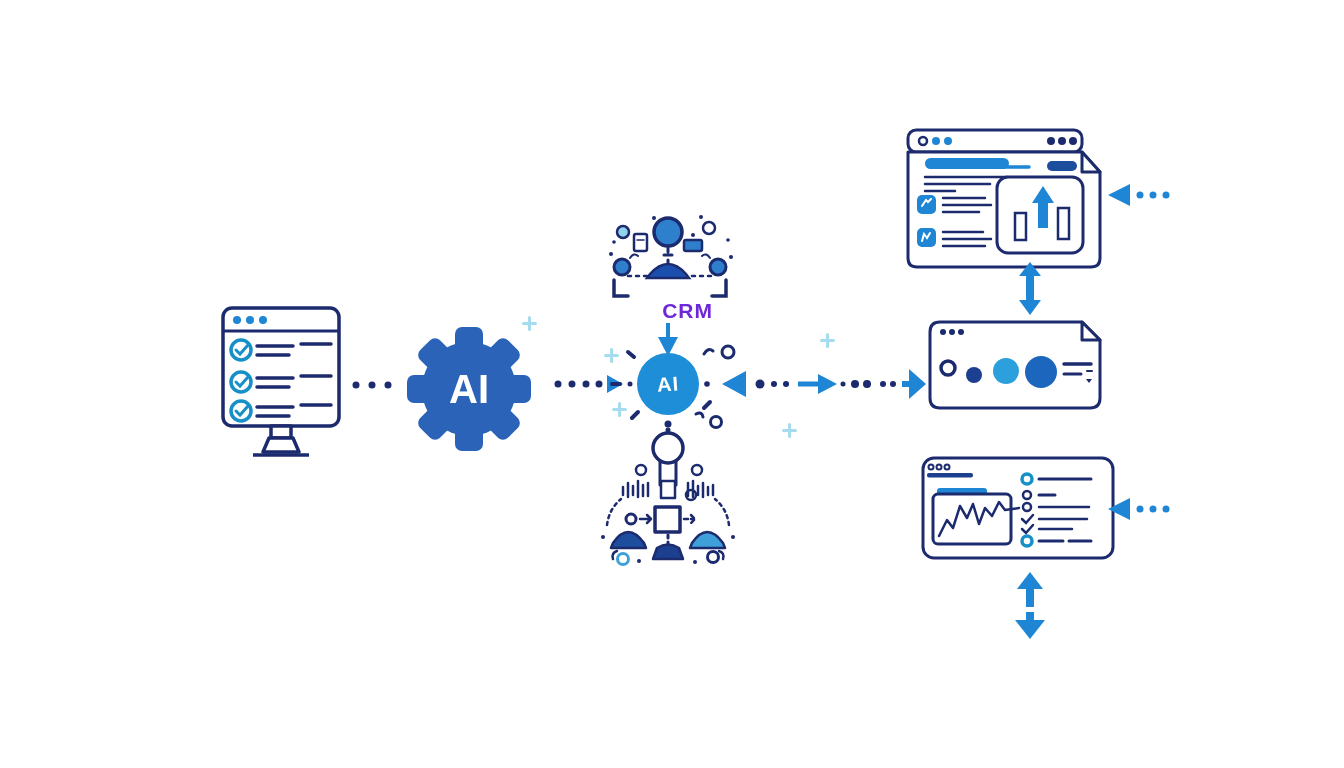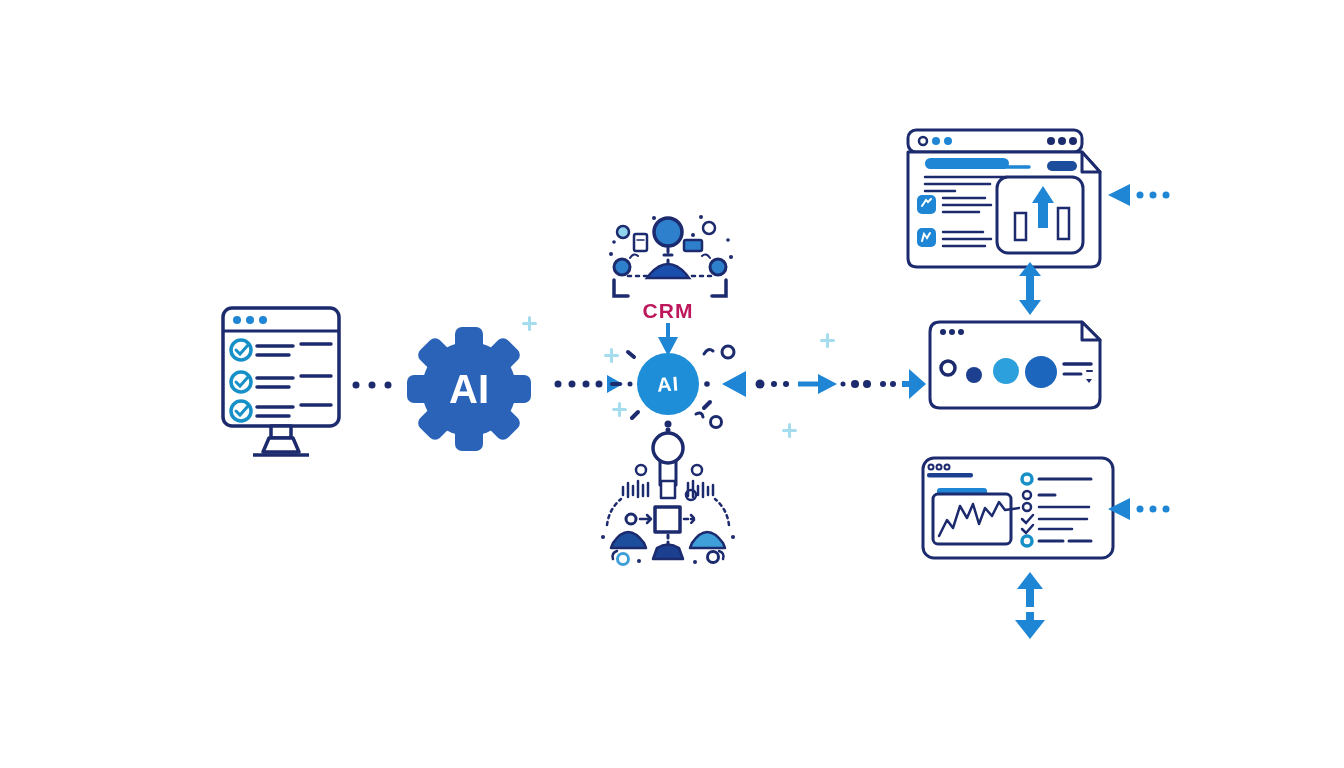--- a/index.html
+++ b/index.html
@@ -5,22 +5,22 @@
   html,body{margin:0;padding:0;background:#fff;}
   #canvas{position:relative;width:1344px;height:768px;background:#ffffff;overflow:hidden;
           font-family:"Liberation Sans", sans-serif;}
   .abs{position:absolute;}
   .plus{position:absolute;width:15px;height:15px;}
   .plus::before{content:"";position:absolute;left:0;top:6px;width:15px;height:3px;background:#a5dcee;border-radius:2px;}
   .plus::after{content:"";position:absolute;left:6px;top:0;width:3px;height:15px;background:#a5dcee;border-radius:2px;}
   .hub-circle{position:absolute;width:62px;height:62px;border-radius:50%;background:#1e8ed8;
               display:flex;align-items:center;justify-content:center;}
   .hub-label{color:#ffffff;font-weight:700;font-size:20px;transform:rotate(-4deg);letter-spacing:1px;}
-  .crm-label{position:absolute;color:#be185d;font-weight:700;font-size:21px;letter-spacing:1px;
-             width:90px;text-align:center;}
+  .crm-label{position:absolute;color:#6d28d9;font-weight:700;font-size:21px;letter-spacing:1px;
+             width:90px;text-align:right;}
 </style>
 </head>
 <body>
 
 <div id="canvas">
 
   <svg class="abs" style="left:213px;top:298px;" width="142" height="166" viewBox="0 0 142 166">
     <rect x="10" y="10" width="116" height="118" rx="9" fill="#fff" stroke="#1c2a6e" stroke-width="3.5"></rect>
     <line x1="10" y1="33" x2="126" y2="33" stroke="#1c2a6e" stroke-width="3"></line>
     <g fill="#1e86d4">

